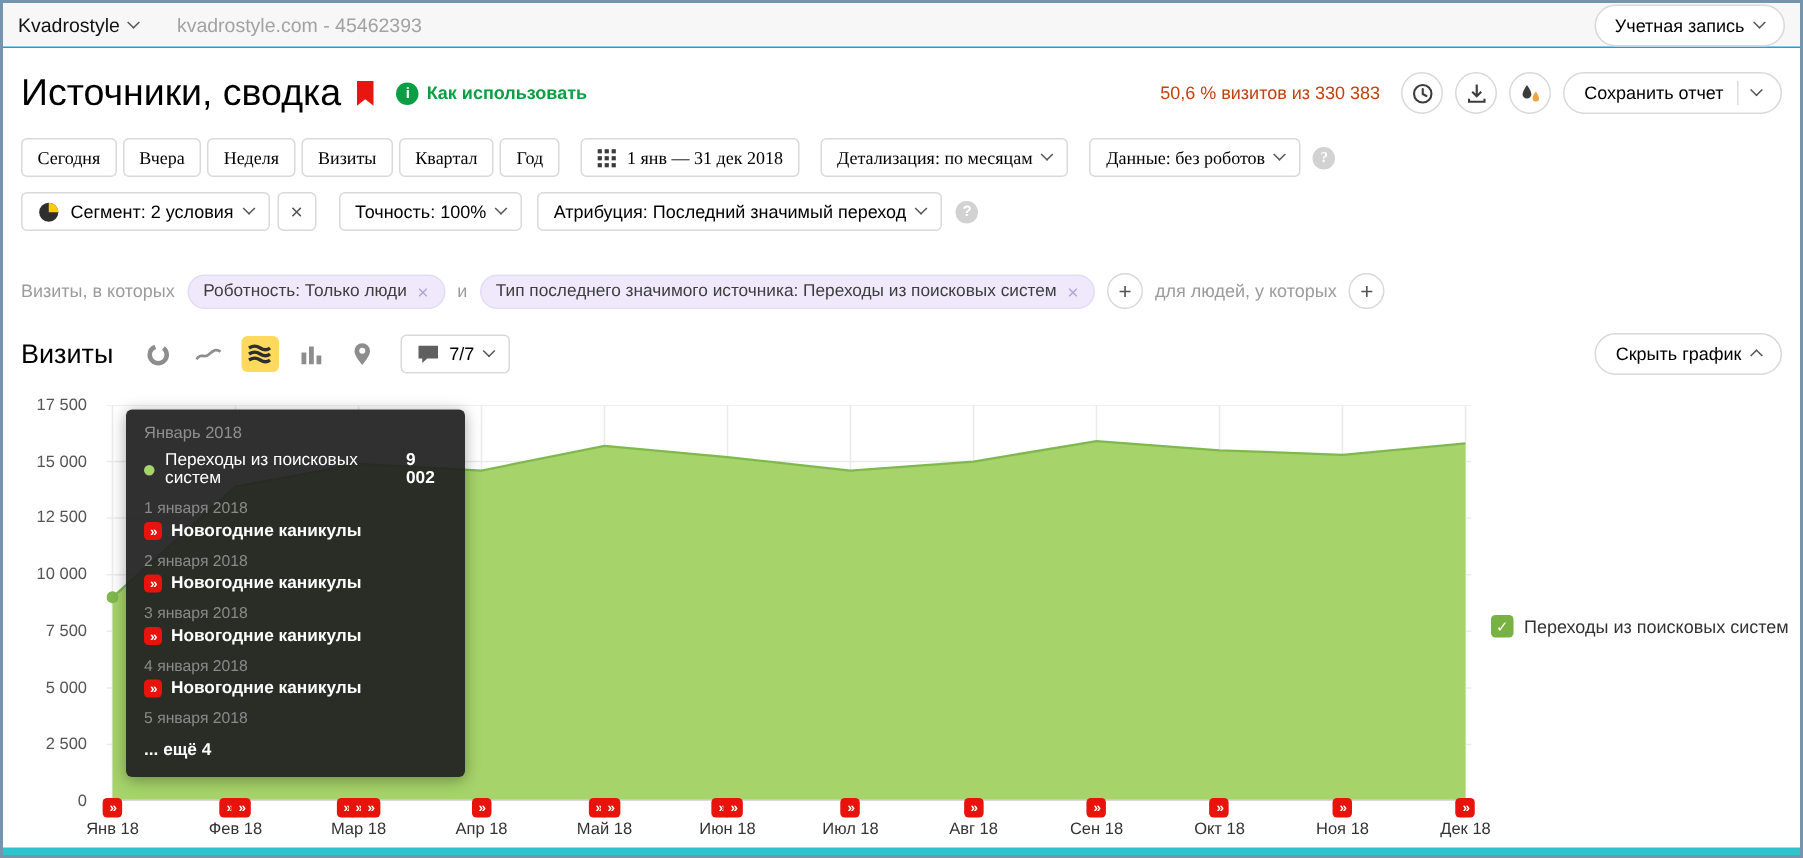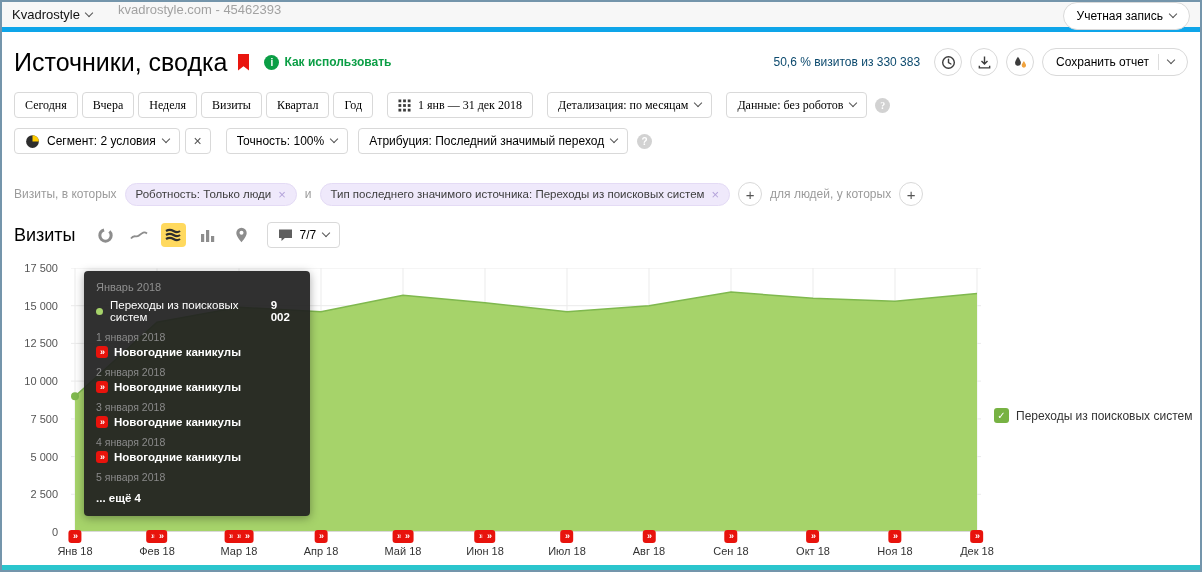--- a/index.html
+++ b/index.html
@@ -1,38 +1,38 @@
 <!DOCTYPE html>
 <html lang="ru"><head>
 <meta charset="utf-8">
 <style>
   * { box-sizing: border-box; margin: 0; padding: 0; }
   body { margin: 0; font-family: "Liberation Sans", sans-serif; background: #fff; }
   .frame { position: relative; width: 1202px; height: 572px; border: 2px solid #7495ab; background: #fff; overflow: hidden; }
   .bottom-accent { position: absolute; left: 0; right: 0; bottom: 0; height: 5px; background: #2bc5cd; }
 
   
-  .topbar { height: 30px; background: #f7f7f7; border-bottom: 5px solid #0ea5e9; display: flex; padding: 0 10px; }
+  .topbar { height: 30px; background: #f7f7f7; border-bottom: 1px solid #0ea5e9; display: flex; align-items: center; padding: 0 10px; }
   .counter { display: flex; align-items: center; gap: 6px; font-size: 13px; color: #111; cursor: pointer; }
   .counter-info { margin-left: 26px; font-size: 13px; color: #a2a2a2; }
   .topbar .account { margin-left: auto; height: 22px; }
 
   .chv { display: inline-block; width: 6px; height: 6px; border-right: 1.5px solid #555; border-bottom: 1.5px solid #555; transform: rotate(45deg); position: relative; top: -2px; flex: 0 0 auto; }
   .chv.up { transform: rotate(-135deg); top: 1px; }
 
   .content { padding: 12px 12px 0 12px; }
 
   
   .title-row { display: flex; align-items: center; height: 36px; }
   .page-title { font-size: 25px; font-weight: 400; color: #000; }
   .bookmark { margin-left: 10px; }
   .info-dot { margin-left: 14px; width: 15px; height: 15px; border-radius: 50%; background: #0b9e45; color: #fff; font-size: 10px; font-weight: bold; display: inline-flex; align-items: center; justify-content: center; }
   .howto { margin-left: 5px; color: #0b9e45; font-size: 12px; font-weight: bold; text-decoration: none; cursor: pointer; }
   .title-right { margin-left: auto; display: flex; align-items: center; gap: 8px; }
-  .share { color: #0c4a6e; font-size: 12px; margin-right: 6px; }
+  .share { color: #c2410c; font-size: 12px; margin-right: 6px; }
   .iconbtn { width: 28px; height: 28px; background: #fff; border: 1px solid #d9d9d9; border-radius: 50%; display: inline-flex; align-items: center; justify-content: center; cursor: pointer; }
 
   
   .btn { display: inline-flex; align-items: center; gap: 7px; height: 26px; padding: 0 10px; background: #fff; border: 1px solid #d9d9d9; border-radius: 4px; font-size: 12px; color: #000; white-space: nowrap; cursor: pointer; font-family: inherit; }
   .btn.pill { border-radius: 15px; height: 28px; padding: 0 13px; }
   .btn .divider { width: 1px; height: 16px; background: #ddd; margin: 0 2px; }
   .btn.sq { width: 26px; padding: 0; justify-content: center; font-size: 14px; color: #555; }
 
   .row { display: flex; align-items: center; }
   .toolbar-row { margin-top: 12px; gap: 4px; font-family: Liberation Serif, serif; }
@@ -259,20 +259,24 @@
             <path d="M6.5 0.8a5.2 5.2 0 0 1 5.2 5.2c0 3.6-5.2 9.2-5.2 9.2S1.3 9.6 1.3 6A5.2 5.2 0 0 1 6.5 0.8z" fill="#8d8d8d"></path>
             <circle cx="6.5" cy="5.8" r="2" fill="#fff"></circle>
           </svg>
       </span>
       <button class="btn comments-btn">
         <svg width="15" height="14" viewBox="0 0 15 14">
             <path d="M1 1.5h13v8.5H6.8L3.5 13v-3H1z" fill="#5f5f5f"></path>
           </svg>
         <span>7/7</span>
         <span class="chv"></span>
+      </button>
+      <button class="btn pill hide-btn">
+        <span>Скрыть график</span>
+        <span class="chv up"></span>
       </button>
     </div>
 
     <div class="chart-zone">
       <div id="ylabels" class="ylabels">
           <div class="ytick" style="top: 258px;">0</div>
           <div class="ytick" style="top: 220.286px;">2 500</div>
           <div class="ytick" style="top: 182.571px;">5 000</div>
           <div class="ytick" style="top: 144.857px;">7 500</div>
           <div class="ytick" style="top: 107.143px;">10 000</div>

